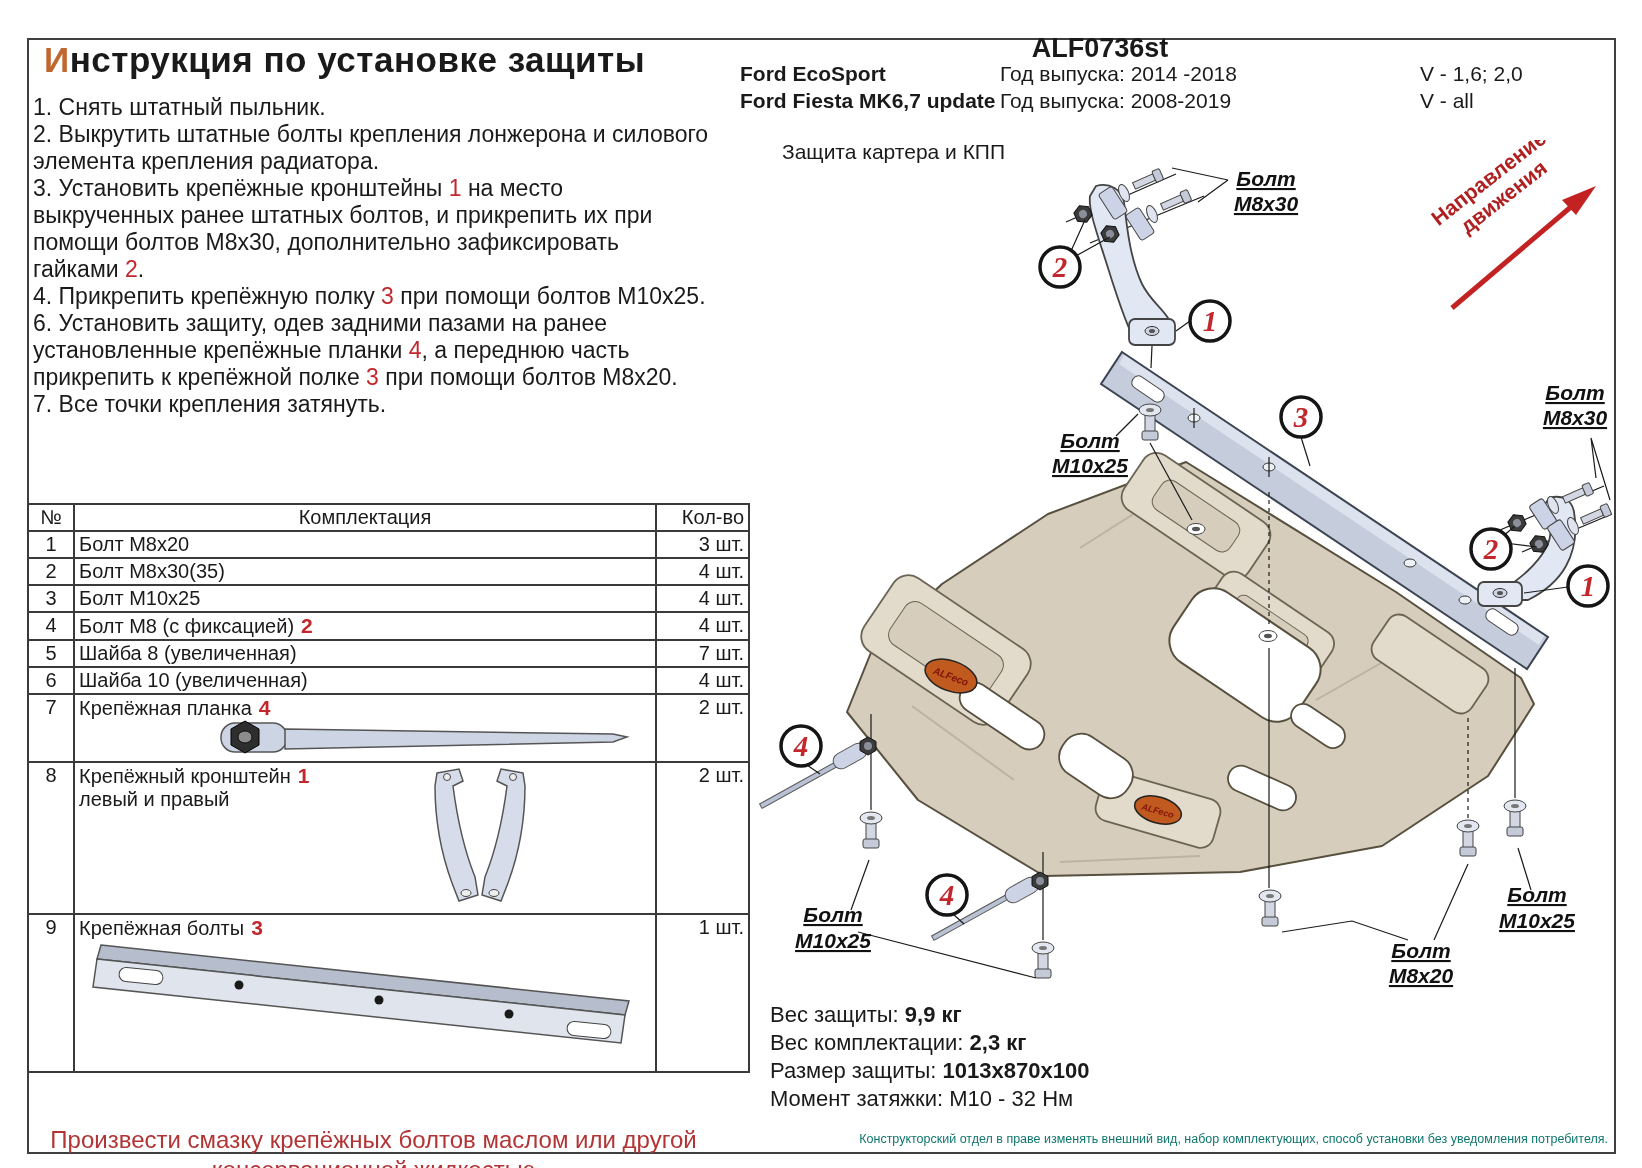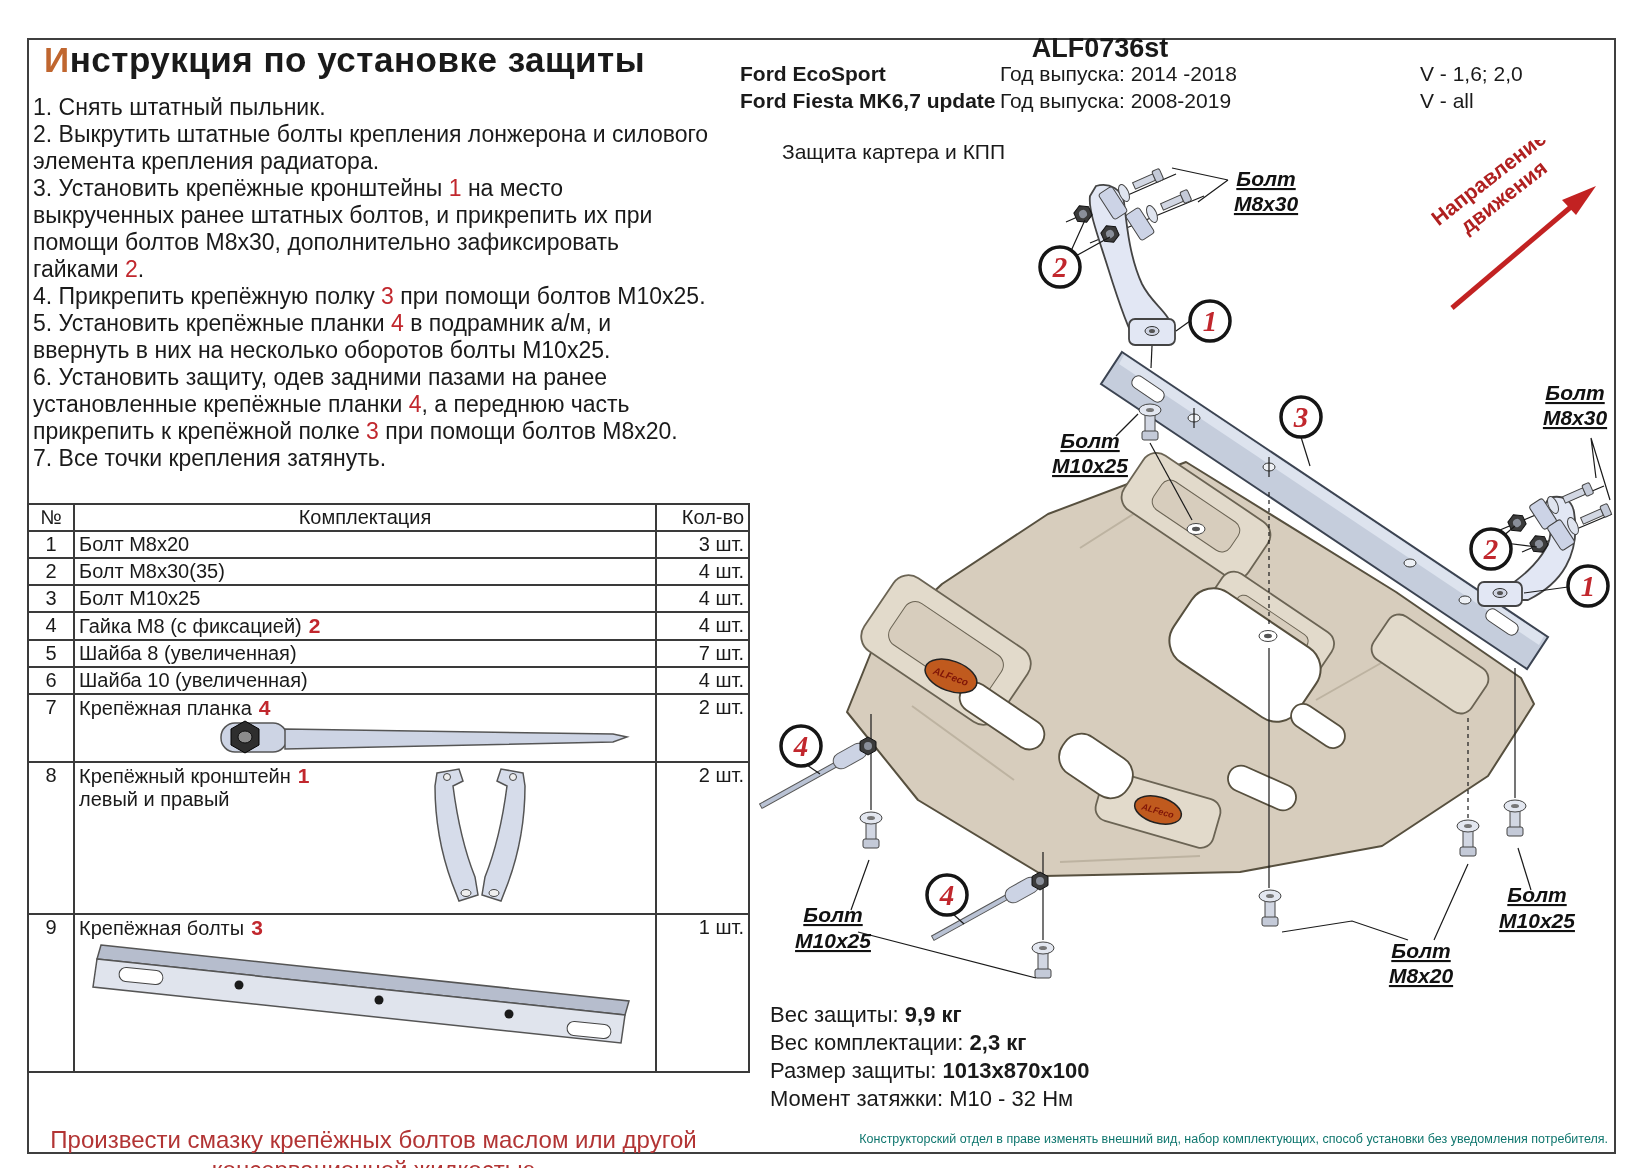--- a/index.html
+++ b/index.html
@@ -53,21 +53,20 @@
 <div class="abs veh-years vrow2">Год выпуска: 2008-2019</div>
 <div class="abs veh-eng vrow1">V - 1,6; 2,0</div>
 <div class="abs veh-eng vrow2">V - all</div>
 <div id="subtitle" class="abs">Защита картера и КПП</div>
 
 <div id="instructions" class="abs">
     <div class="instr-item"><span>1. Снять штатный пыльник.</span></div>
     <div class="instr-item"><span>2. Выкрутить штатные болты крепления лонжерона и силового элемента крепления радиатора.</span></div>
     <div class="instr-item"><span>3. Установить крепёжные кронштейны </span><span class="ref-red">1</span><span> на место выкрученных ранее штатных болтов, и прикрепить их при помощи болтов М8х30, дополнительно зафиксировать гайками </span><span class="ref-red">2</span><span>.</span></div>
     <div class="instr-item"><span>4. Прикрепить крепёжную полку </span><span class="ref-red">3</span><span> при помощи болтов М10х25.</span></div>
-    <div class="instr-item"><span>5. Установить крепёжные планки </span><span class="ref-red">4</span><span> в подрамник а/м, и ввернуть в них на несколько оборотов болты М10х25.</span></div>
     <div class="instr-item"><span>6. Установить защиту, одев задними пазами на ранее установленные крепёжные планки </span><span class="ref-red">4</span><span>, а переднюю часть прикрепить к крепёжной полке </span><span class="ref-red">3</span><span> при помощи болтов М8х20.</span></div>
     <div class="instr-item"><span>7. Все точки крепления затянуть.</span></div>
   </div>
 
 <div id="table-wrap" class="abs">
 <table class="kit">
   <tbody>
         <tr class="h-sm">
     <td class="c-num" style="text-align:center">№</td>
     <td class="c-name" style="text-align:center">Комплектация</td>
@@ -83,21 +82,21 @@
     <td class="c-name"><span>Болт М8х30(35)</span></td>
     <td class="c-qty">4 шт.</td>
   </tr>
   <tr class="h-sm">
     <td class="c-num">3</td>
     <td class="c-name"><span>Болт М10х25</span></td>
     <td class="c-qty">4 шт.</td>
   </tr>
   <tr class="h-sm">
     <td class="c-num">4</td>
-    <td class="c-name"><span>Гайка М8 (с фиксацией)</span><span class="tref">2</span></td>
+    <td class="c-name"><span>Болт М8 (с фиксацией)</span><span class="tref">2</span></td>
     <td class="c-qty">4 шт.</td>
   </tr>
   <tr class="h-sm">
     <td class="c-num">5</td>
     <td class="c-name"><span>Шайба 8 (увеличенная)</span></td>
     <td class="c-qty">7 шт.</td>
   </tr>
   <tr class="h-sm">
     <td class="c-num">6</td>
     <td class="c-name"><span>Шайба 10 (увеличенная)</span></td>

